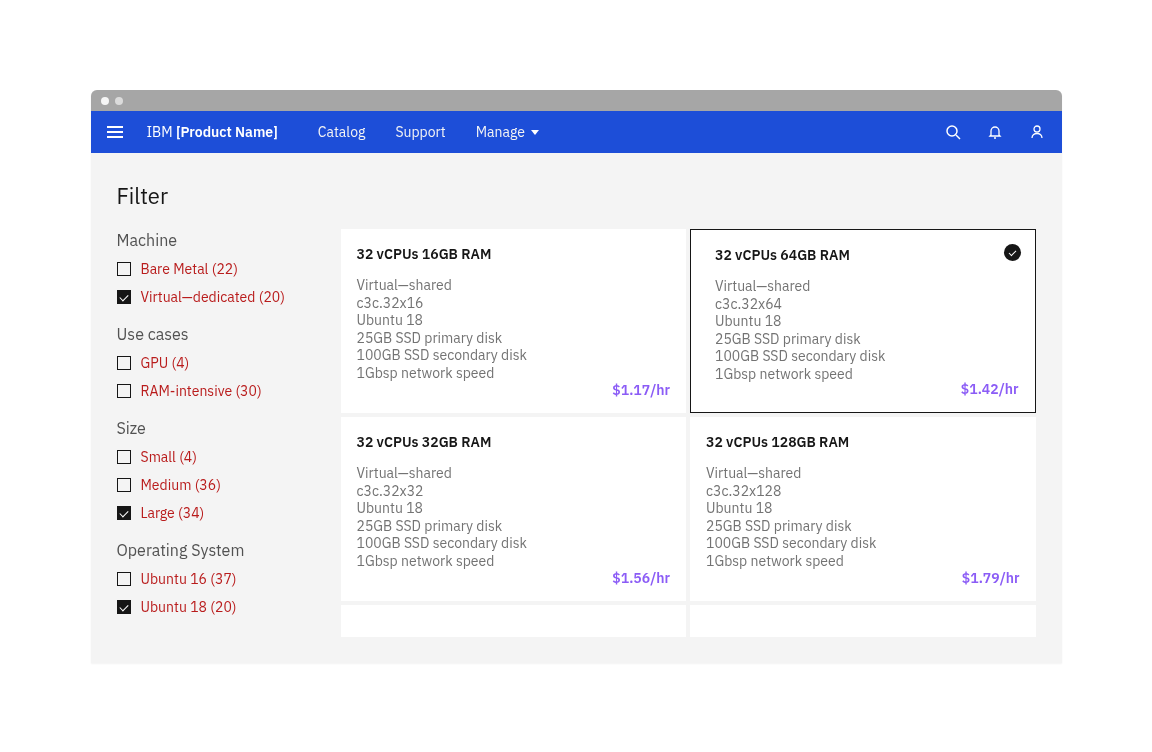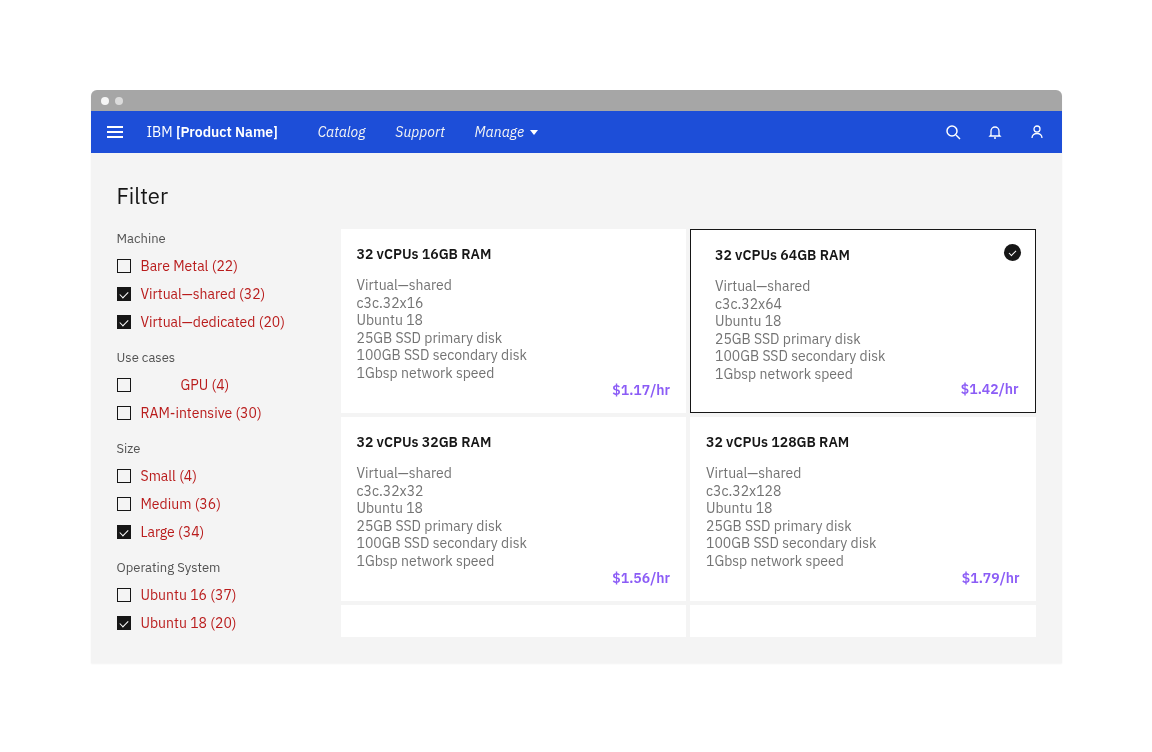--- a/index.html
+++ b/index.html
@@ -45,21 +45,21 @@
     width: 20px; height: 20px;
     display: flex; flex-direction: column; justify-content: center; gap: 3px;
     cursor: pointer;
     margin-right: 20px;
   }
   .hamburger span { display: block; height: 2px; background: #fff; width: 16px; }
   .brand { font-size: 14px; margin-right: 40px; }
   .brand .light { font-weight: 400; }
   .brand .bold { font-weight: 600; }
   .navlinks { display: flex; gap: 30px; align-items: center; font-size: 14px; color: #f4f4f4; }
-  .navlink { cursor: pointer; display: flex; align-items: center; gap: 6px; font-style: italic; }
+  .navlink { cursor: pointer; display: flex; align-items: center; gap: 6px; }
   .chevron-down {
     width: 0; height: 0; border-left: 4px solid transparent; border-right: 4px solid transparent; border-top: 5px solid #fff;
   }
   .nav-spacer { flex: 1; }
   .navicons { display: flex; gap: 24px; align-items: center; }
   .navicon { width: 18px; height: 18px; cursor: pointer; display:flex; align-items:center; justify-content:center; }
   .main {
     display: flex;
     padding: 28px 26px 0 26px;
     gap: 24px;
@@ -70,21 +70,21 @@
     font-size: 22px;
     font-weight: 400;
     margin-bottom: 20px;
   }
   .sidebar {
     width: 200px;
     flex-shrink: 0;
   }
   .filter-group { margin-bottom: 18px; }
   .filter-heading {
-    font-size: 13px;
+    font-size: 16px;
     color: #525252;
     margin-bottom: 10px;
   }
   .filter-item {
     display: flex;
     align-items: flex-start;
     gap: 10px;
     margin-bottom: 10px;
     cursor: pointer;
     font-size: 14px;
@@ -210,34 +210,28 @@
           <div class="filter-group">
             <div class="filter-heading">Machine</div>
             <div class="filter-item">
               <div class="checkbox"></div>
               <div style="max-width: 150px;">Bare Metal (22)</div>
             </div>
             <div class="filter-item">
               <div class="checkbox checked">
                 <div class="checkmark"></div>
               </div>
-              <div style="max-width: 150px;">Virtual—shared (32)</div>
-            </div>
-            <div class="filter-item">
-              <div class="checkbox checked">
-                <div class="checkmark"></div>
-              </div>
               <div style="max-width: 150px;">Virtual—dedicated (20)</div>
             </div>
           </div>
           <div class="filter-group">
             <div class="filter-heading">Use cases</div>
             <div class="filter-item">
               <div class="checkbox"></div>
-              <div style="max-width: 150px; margin-left: 40px;">GPU (4)</div>
+              <div style="max-width: 150px;">GPU (4)</div>
             </div>
             <div class="filter-item">
               <div class="checkbox"></div>
               <div style="max-width: 150px;">RAM-intensive (30)</div>
             </div>
           </div>
           <div class="filter-group">
             <div class="filter-heading">Size</div>
             <div class="filter-item">
               <div class="checkbox"></div>

